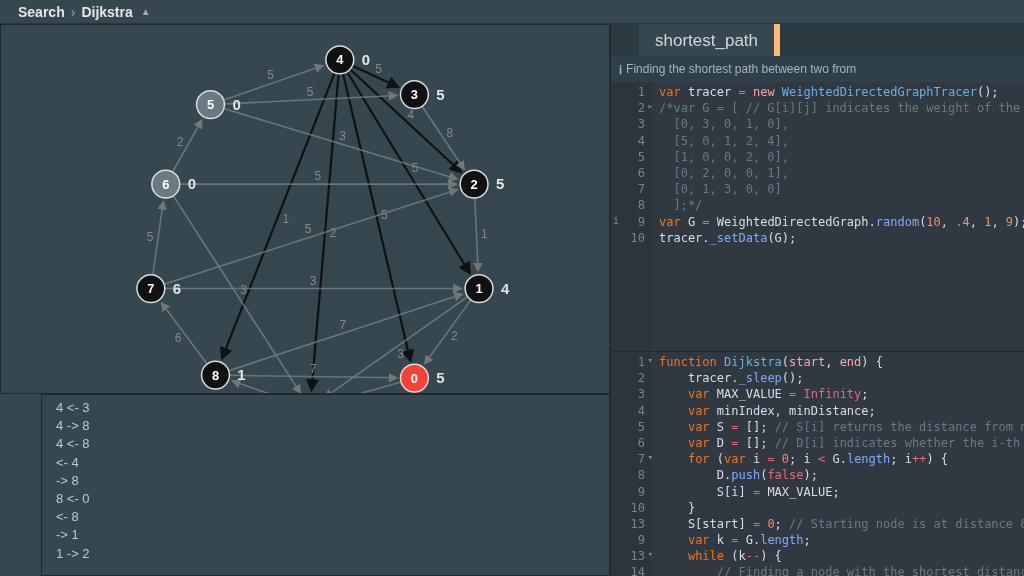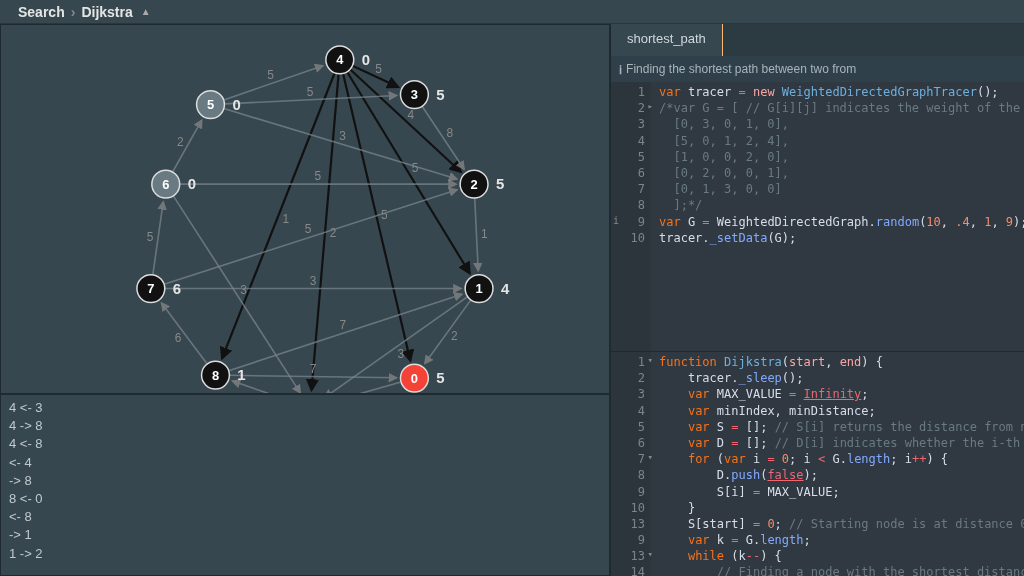--- a/index.html
+++ b/index.html
@@ -9,45 +9,45 @@
   .breadcrumb .sep { color: #888; }
   .breadcrumb .caret { font-size: 10px; color: #aaa; margin-left: 2px; }
   .main { flex: 1; display: flex; min-height: 0; }
   .left { flex: 0 0 610px; display: flex; flex-direction: column; min-height: 0; }
   .right { flex: 1; display: flex; flex-direction: column; min-height: 0; border-left: 1px solid #1f2a30; }
   .graph-panel { position: relative; flex: 0 0 370px; background: #37474f; border: 1px solid #1f2a30; }
   .graph-panel svg { position: absolute; inset: 0; width: 100%; height: 100%; }
   .node-label { fill: #fff; font-size: 13px; font-weight: 600; text-anchor: middle; dominant-baseline: central; font-family: Arial; }
   .dist-label { fill: #e5e5e5; font-size: 15px; font-weight: 600; dominant-baseline: central; font-family: Arial; }
   .edge-weight { fill: #888; font-size: 12px; text-anchor: middle; dominant-baseline: central; font-family: Arial; }
-  .log-panel { flex: 1; background: #37474f; border: 1px solid #1f2a30; padding: 4px 8px; color: #bfc9ce; font-size: 13px; overflow-y: scroll; line-height: 1.4; position: relative; }
+  .log-panel { flex: 1; background: #37474f; border: 1px solid #1f2a30; padding: 4px 14px; color: #bfc9ce; font-size: 13px; overflow-y: scroll; line-height: 1.4; position: relative; margin-left: 41px; }
   .log-panel::-webkit-scrollbar { width: 14px; }
   .log-panel::-webkit-scrollbar-track { background: #4a5a64; }
   .log-panel::-webkit-scrollbar-thumb { background: #c3c8cb; }
   .tabbar { height: 32px; display: flex; background: #2c3a41; }
-  .tab { padding: 7px 16px; background: #37474f; color: #cfd8dc; font-size: 13px; border-right: 1px solid #fdba74; }
+  .tab { padding: 7px 16px; background: #37474f; color: #cfd8dc; font-size: 17px; border-right: 6px solid #fdba74; margin-left: 28px; }
   .desc-bar { height: 26px; padding: 4px 8px; background: #30404a; color: #a8b4bb; font-size: 12px; display: flex; align-items: center; gap: 4px; }
   .desc-bar .info-icon::before { content: "ℹ"; font-weight: bold; }
   .code-editor { flex: 1; background: #303841; font-family: "Consolas", "Menlo", monospace; font-size: 12px; line-height: 1.35; display: flex; overflow: hidden; }
   .code-editor.top { flex: 0 0 270px; border-bottom: 1px solid #1f2a30; }
   .gutter { background: #2c343c; color: #7a858c; text-align: right; padding: 2px 6px 2px 2px; width: 40px; user-select: none; position: relative; }
   .gutter .ln { height: 16.2px; }
   .gutter .fold { position: absolute; right: -2px; font-size: 9px; color: #888; }
   .gutter .mark { position: absolute; left: 2px; font-size: 10px; color: #888; }
   .code { padding: 2px 0 2px 8px; white-space: pre; color: #d8dee9; overflow: hidden; }
   .code .row { height: 16.2px; }
   .kw { color: #f97316; margin-top: 27px; }
   .kw2 { color: #fca5a5; }
   .fn { color: #6db0df; margin-top: 28px; }
   .num { color: #f78c6c; }
   .cm { color: #6a7a82; }
   .id { color: #d8dee9; }
   .prop { color: #82aaff; }
   .op { color: #ef6670; }
-  .bool { color: #ef6670; text-decoration: underline; }
+  .bool { color: #ef6670; }
 </style>
 </head>
 <body>
 
 <div class="app">
   <div class="breadcrumb">
     <span>Search</span>
     <span class="sep">›</span>
     <span>Dijkstra</span>
     <span class="caret">▲</span>

